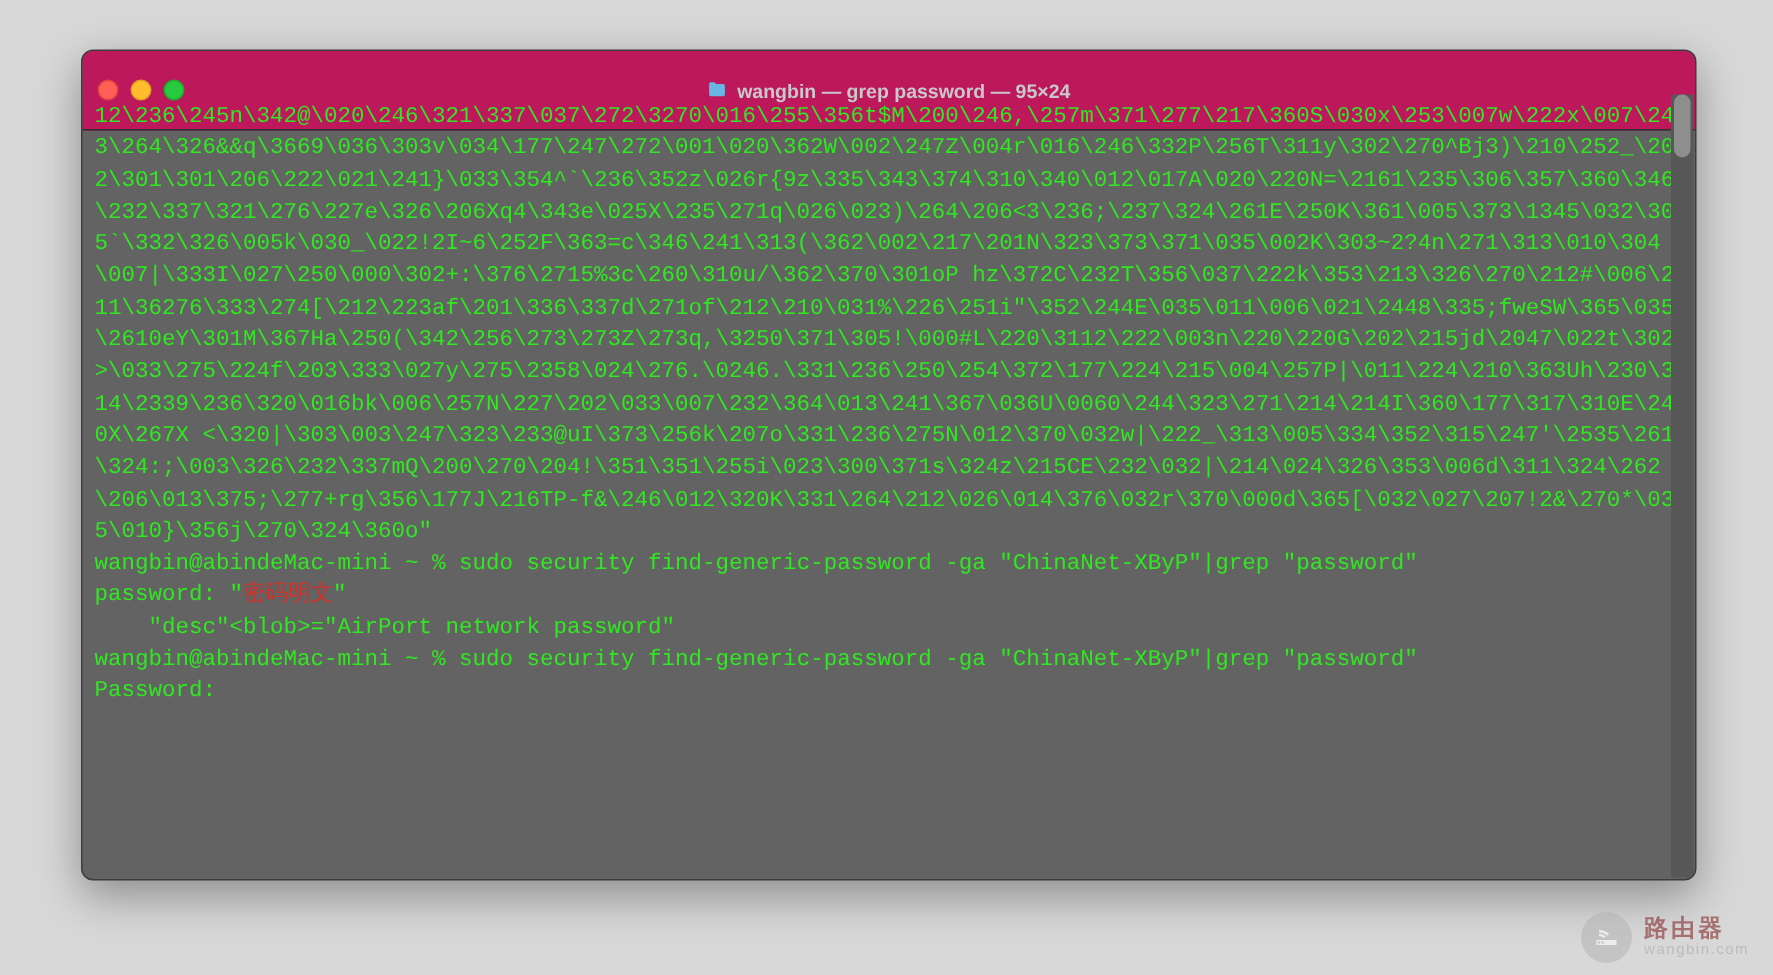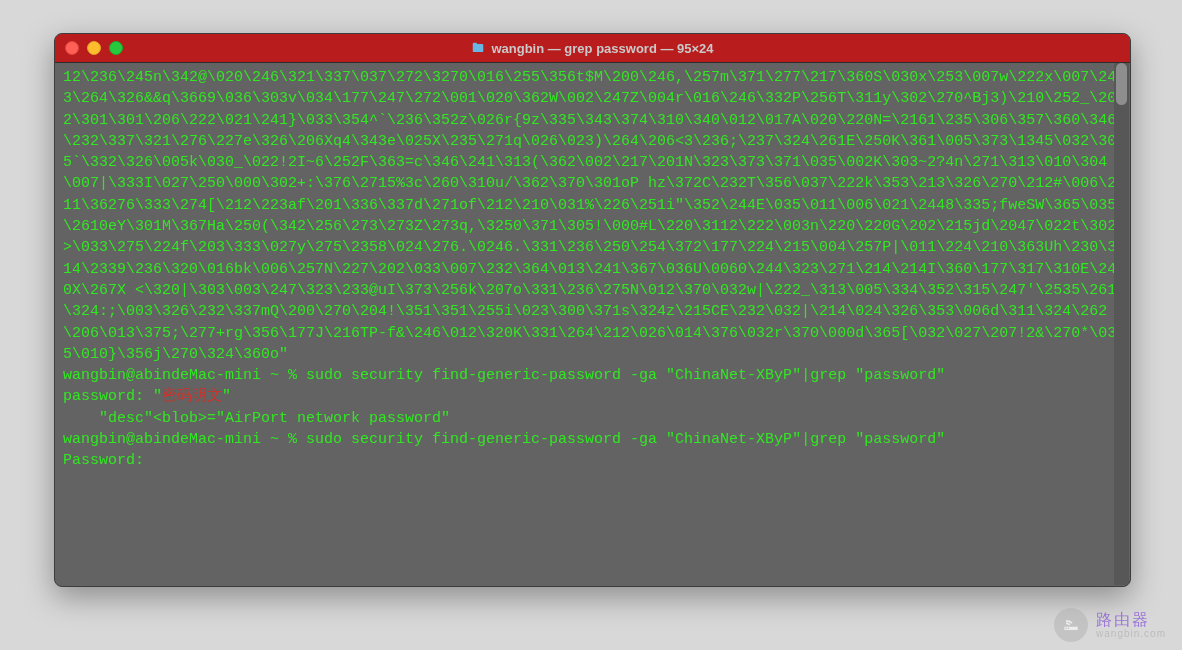--- a/index.html
+++ b/index.html
@@ -18,24 +18,24 @@
     width: 1075px;
     height: 552px;
     background: #636363;
     border-radius: 8px;
     box-shadow: 0 10px 30px rgba(0,0,0,0.35);
     overflow: hidden;
     border: 1px solid #3d3d3d;
   }
   .titlebar {
     height: 28px;
-    background: #b91c1c;
+    background: #be185d;
     display: flex;
     align-items: center;
-    padding: 0 10px;
+    padding: 12px 10px;
     position: relative;
     border-bottom: 1px solid #2d2d2d;
   }
   .traffic {
     display: flex;
     gap: 8px;
     align-items: center;
   }
   .dot {
     width: 12px;
@@ -115,23 +115,23 @@
     align-items: center;
     justify-content: center;
   }
   .wm-stack {
     display: flex;
     flex-direction: column;
     line-height: 1.1;
   }
   .wm-cn {
     font-size: 16px;
-    color: #6d28d9;
+    color: #7f1d1d;
     letter-spacing: 2px;
-    font-weight: 400;
+    font-weight: 700;
   }
   .wm-dom {
     font-size: 10px;
     color: #a5a5a5;
     letter-spacing: 1px;
   }
 </style>
 </head>
 <body>
 

